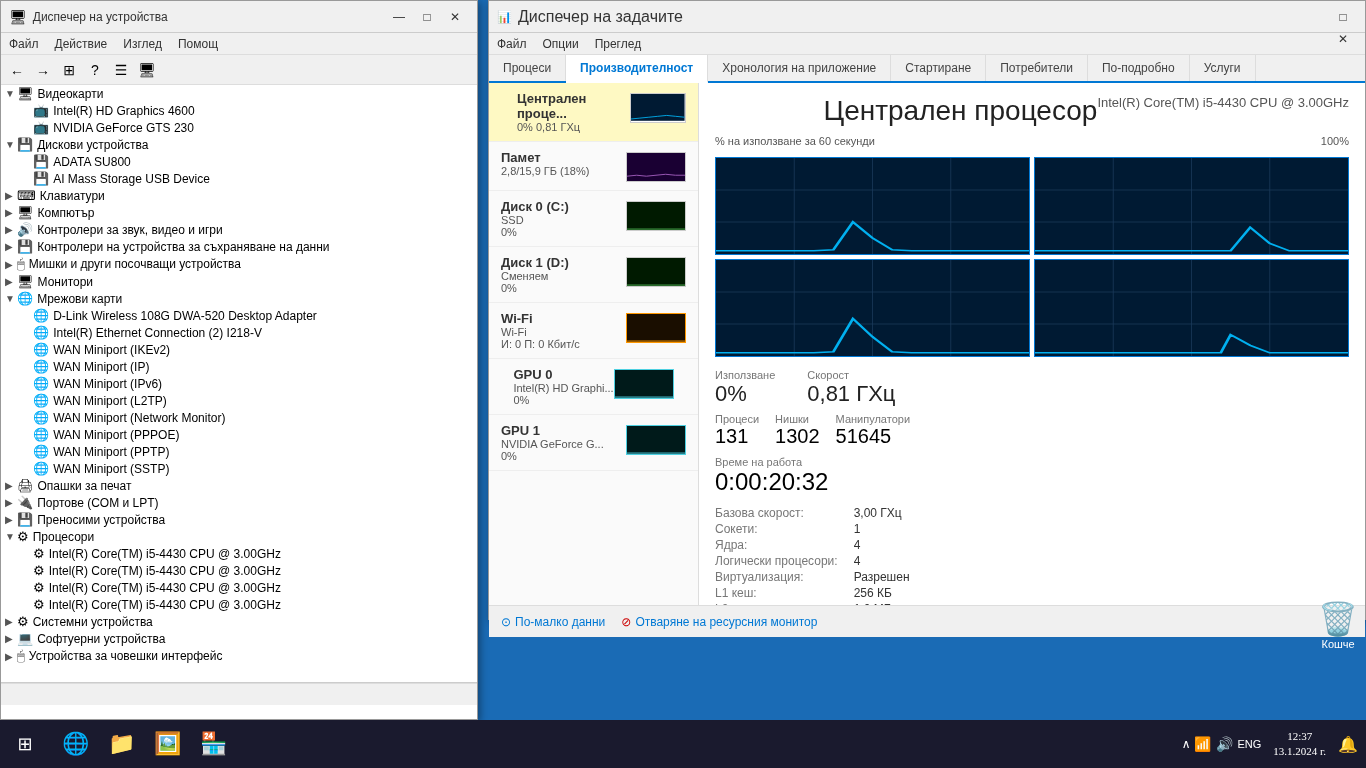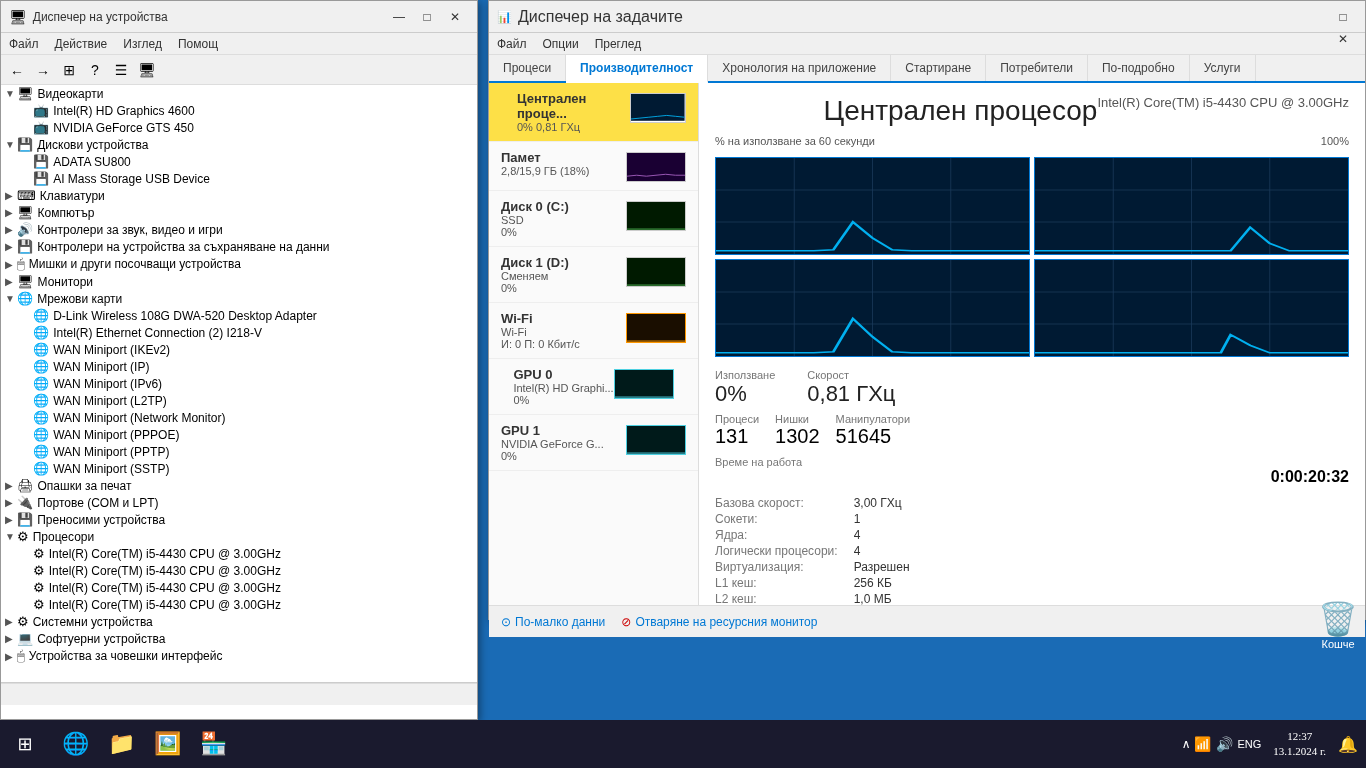--- a/index.html
+++ b/index.html
@@ -47,21 +47,21 @@
     .task-manager .title-bar .title { flex: 1; font-size: 16px; color: #333; }
 
     .tabs-bar { display: flex; background: #f0f0f0; border-bottom: 2px solid #0078d4; }
     .tab { padding: 6px 14px; font-size: 12px; cursor: pointer; border-right: 1px solid #ddd; color: #444; }
     .tab.active { background: white; border-bottom: 2px solid white; color: #0078d4; font-weight: 600; margin-bottom: -2px; }
 
     .tm-content { display: flex; height: calc(100% - 96px); }
 
     .sidebar-list { width: 210px; border-right: 1px solid #ddd; overflow-y: auto; background: #fafafa; }
     .sidebar-entry { padding: 8px 12px; cursor: pointer; border-bottom: 1px solid #eee; display: flex; flex-direction: column; gap: 2px; }
-    .sidebar-entry.active { background: #fde047; padding-left: 28px; }
+    .sidebar-entry.active { background: #fef9c3; padding-left: 28px; }
     .entry-title { font-size: 13px; font-weight: 600; color: #333; }
     .entry-sub { font-size: 11px; color: #555; }
     .entry-percent { font-size: 11px; color: #555; }
     .sidebar-entry .mini-chart { width: 60px; height: 30px; border: 1px solid #ccc; background: white; position: relative; overflow: hidden; margin-top: 2px; }
 
     .main-panel { flex: 1; padding: 12px 16px; overflow-y: auto; }
     .cpu-header { display: flex; align-items: flex-start; justify-content: flex-end; margin-bottom: 8px; }
     .cpu-title { font-size: 28px; font-weight: 300; color: #222; }
     .cpu-model { font-size: 13px; color: #555; text-align: right; }
     .usage-label { font-size: 11px; color: #555; margin-bottom: 10px; display: flex; justify-content: space-between; }
@@ -114,21 +114,21 @@
       <span class="item-label">Видеокарти</span>
     </div>
     <div class="tree-item indent1">
       <span class="expand" style="width:12px"></span>
         <span class="item-icon">📺</span>
       <span class="item-label">Intel(R) HD Graphics 4600</span>
     </div>
     <div class="tree-item indent1">
       <span class="expand" style="width:12px"></span>
         <span class="item-icon">📺</span>
-      <span class="item-label">NVIDIA GeForce GTS 450</span>
+      <span class="item-label">NVIDIA GeForce GTS 230</span>
     </div>
 
     <div class="tree-item" style="padding-left:4px">
       <span class="expand">▼</span>
         <span class="item-icon">💾</span>
       <span class="item-label">Дискови устройства</span>
     </div>
     <div class="tree-item indent1">
       <span class="expand" style="width:12px"></span>
         <span class="item-icon">💾</span>
@@ -509,21 +509,21 @@
           <div style="font-size:20px; font-weight:300;">1302</div>
         </div>
         <div>
           <div class="stat-label">Манипулатори</div>
           <div style="font-size:20px; font-weight:300;">51645</div>
         </div>
       </div>
 
       <div style="margin-bottom:10px;">
         <div class="stat-label">Време на работа</div>
-        <div style="font-size:16px; font-weight:700;text-align:right;">0:00:20:32</div>
+        <div style="font-size:24px; font-weight:400;">0:00:20:32</div>
       </div>
 
       <div class="specs-grid">
         <span class="spec-label">Базова скорост:</span>
         <span class="spec-value">3,00 ГХц</span>
         <span class="spec-label">Сокети:</span>
         <span class="spec-value">1</span>
         <span class="spec-label">Ядра:</span>
         <span class="spec-value">4</span>
         <span class="spec-label">Логически процесори:</span>

